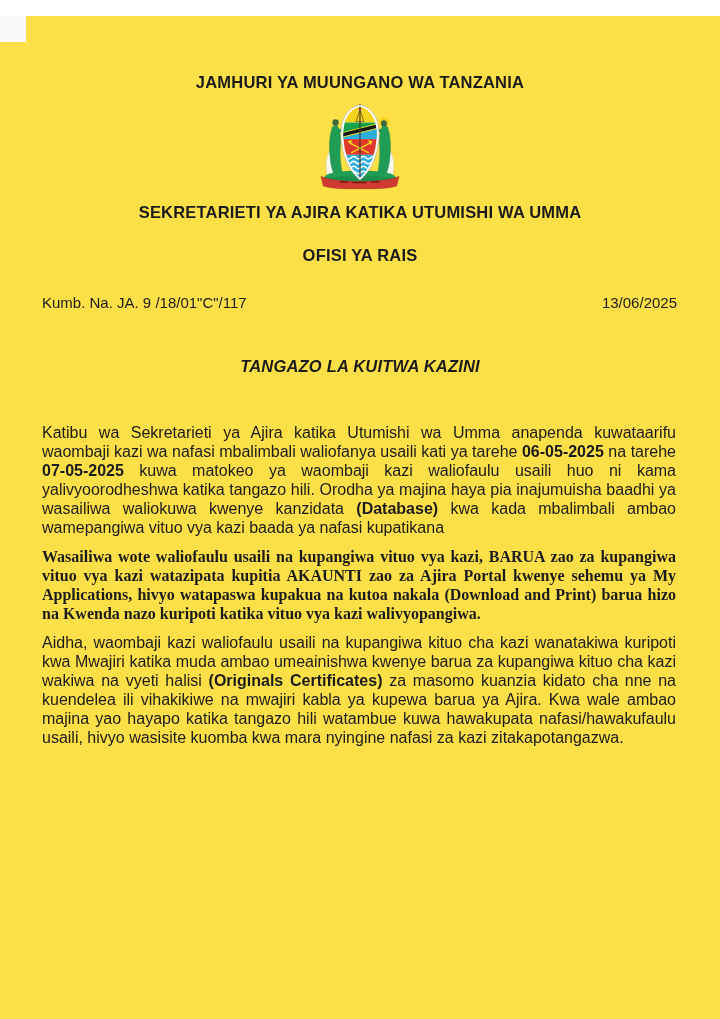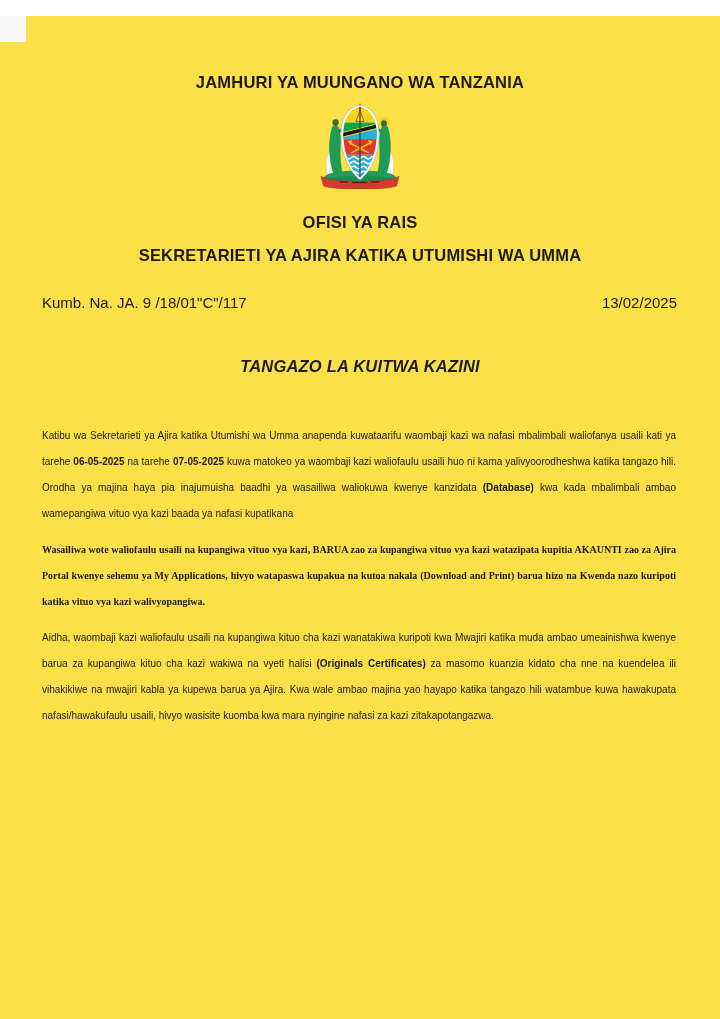--- a/index.html
+++ b/index.html
@@ -41,22 +41,22 @@
     margin: 29px 43px 0 42px;
     display: flex;
     justify-content: space-between;
     align-items: baseline;
     font-size: 15px;
     line-height: 18px;
   }
   .announcement-heading { margin-top: 45px; font-style: italic; }
   .paragraphs {
     margin: 47px 44px 0 42px;
-    font-size: 10px;
-    line-height: 26px;
+    font-size: 16px;
+    line-height: 19px;
     text-align: justify;
     text-align-last: left;
   }
   .paragraphs p { margin: 0 0 10px 0; }
   .paragraphs p.bold { font-weight: 700; font-family: Liberation Serif, serif; }
   .seg-b { font-weight: 700; }
 </style>
 </head>
 <body>
 
@@ -116,27 +116,27 @@
         <rect x="98.8" y="8" width="2.4" height="148" fill="var(--em-spear,#473a25)"></rect>
       </g>
 
       <path d="M20,150 C45,164 155,164 180,150 L175,170 C150,179 50,179 25,170 Z" fill="var(--em-banner,#d13a30)" stroke="#a32721" stroke-width="0.8"></path>
       <rect x="58" y="160" width="18" height="3" rx="1.5" fill="#7c150f"></rect>
       <rect x="84" y="161" width="30" height="3" rx="1.5" fill="#7c150f"></rect>
       <rect x="122" y="160" width="18" height="3" rx="1.5" fill="#7c150f"></rect>
     </svg>
   </div>
 
+  <h2 class="center-line secretariat-title">SEKRETARIETI YA AJIRA KATIKA UTUMISHI WA UMMA</h2>
+
   <h2 class="center-line office-title">OFISI YA RAIS</h2>
-
-  <h2 class="center-line secretariat-title">SEKRETARIETI YA AJIRA KATIKA UTUMISHI WA UMMA</h2>
 
   <div class="ref-row">
     <span>Kumb. Na. JA. 9 /18/01"C"/117</span>
-    <span>13/02/2025</span>
+    <span>13/06/2025</span>
   </div>
 
   <h2 class="center-line announcement-heading">TANGAZO LA KUITWA KAZINI</h2>
 
   <div class="paragraphs">
       <p><span>Katibu wa Sekretarieti ya Ajira katika Utumishi wa Umma anapenda kuwataarifu waombaji kazi wa nafasi mbalimbali waliofanya usaili kati ya tarehe </span><span class="seg-b">06-05-2025</span><span> na tarehe </span><span class="seg-b">07-05-2025</span><span> kuwa matokeo ya waombaji kazi waliofaulu usaili huo ni kama yalivyoorodheshwa katika tangazo hili. Orodha ya majina haya pia inajumuisha baadhi ya wasailiwa waliokuwa kwenye kanzidata </span><span class="seg-b">(Database)</span><span> kwa kada mbalimbali ambao wamepangiwa vituo vya kazi baada ya nafasi kupatikana</span></p>
       <p class="bold"><span class="seg-b">Wasailiwa wote waliofaulu usaili na kupangiwa vituo vya kazi, BARUA zao za kupangiwa vituo vya kazi watazipata kupitia AKAUNTI zao za Ajira Portal kwenye sehemu ya My Applications, hivyo watapaswa kupakua na kutoa nakala (Download and Print) barua hizo na Kwenda nazo kuripoti katika vituo vya kazi walivyopangiwa.</span></p>
       <p><span>Aidha, waombaji kazi waliofaulu usaili na kupangiwa kituo cha kazi wanatakiwa kuripoti kwa Mwajiri katika muda ambao umeainishwa kwenye barua za kupangiwa kituo cha kazi wakiwa na vyeti halisi </span><span class="seg-b">(Originals Certificates)</span><span> za masomo kuanzia kidato cha nne na kuendelea ili vihakikiwe na mwajiri kabla ya kupewa barua ya Ajira. Kwa wale ambao majina yao hayapo katika tangazo hili watambue kuwa hawakupata nafasi/hawakufaulu usaili, hivyo wasisite kuomba kwa mara nyingine nafasi za kazi zitakapotangazwa.</span></p>
     </div>
 </div>

